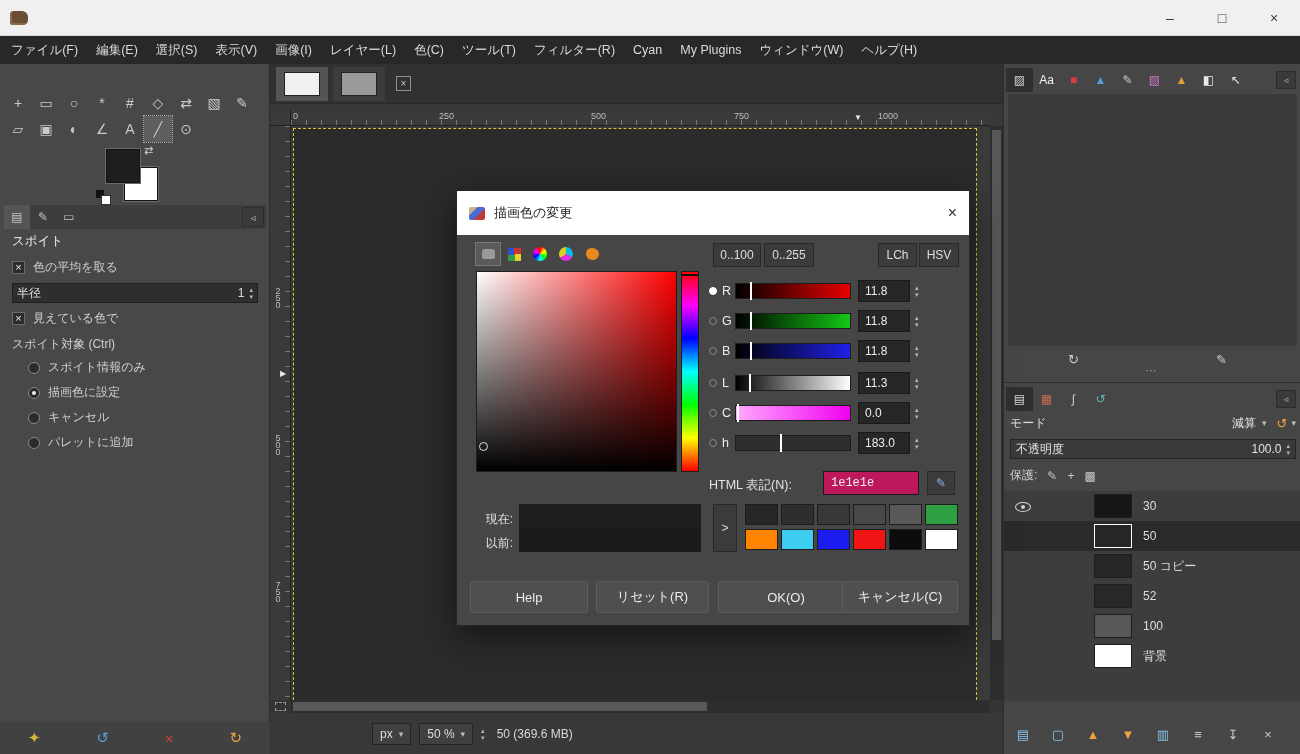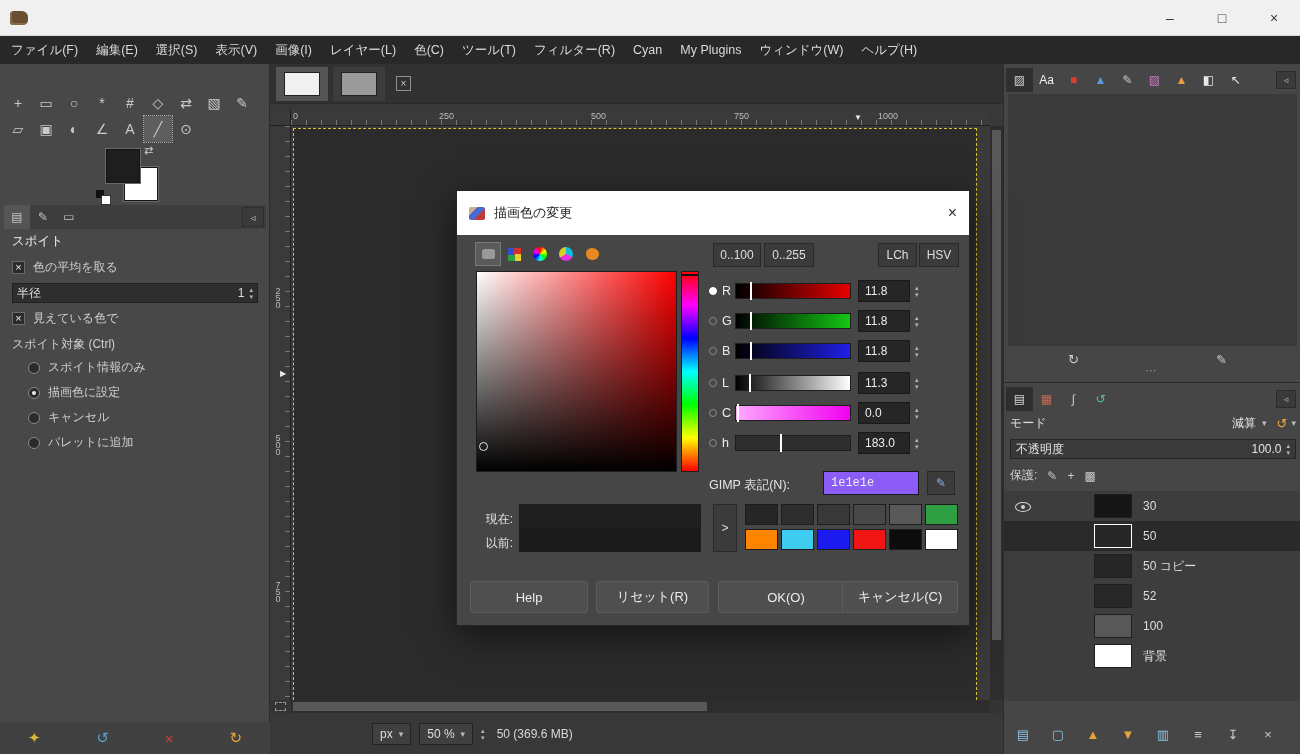--- a/index.html
+++ b/index.html
@@ -190,21 +190,21 @@
   .bar-r{background:linear-gradient(to right,#000,#e80000);}
   .bar-g{background:linear-gradient(to right,#000,#14c814);}
   .bar-b{background:linear-gradient(to right,#000,#2020e8);}
   .bar-l{background:linear-gradient(to right,#000,#fff);}
   .bar-c{background:linear-gradient(to right,#ffaaff,#f000f0);}
   .bar-h{background:#2e2e2e;}
   .ch-marker{position:absolute;top:-2px;bottom:-2px;width:2px;background:#fff;}
   .ch-val{width:52px;height:22px;background:#262626;border:1px solid #1a1a1a;color:#ececec;
           display:flex;align-items:center;padding-left:6px;margin-left:7px;flex:none;}
   .html-label{position:absolute;left:252px;top:250px;color:#e4e4e4;font-size:12.5px;}
-  .html-input{position:absolute;left:366px;top:244px;width:96px;height:24px;background:#8b5cf6;
+  .html-input{position:absolute;left:366px;top:244px;width:96px;height:24px;background:#be185d;
               border:1px solid #1a1a1a;color:#ececec;display:flex;align-items:center;padding-left:7px;
               font-family:"Liberation Mono","DejaVu Sans Mono",monospace;font-size:12px;}
   .picker-btn{position:absolute;left:470px;top:244px;width:28px;height:24px;background:#3b3b3b;
               border:1px solid #292929;color:#86b4ec;display:flex;align-items:center;justify-content:center;}
   .cmp-label{position:absolute;color:#e4e4e4;width:36px;text-align:right;}
   .cmp-swatch{position:absolute;left:62px;top:277px;width:182px;height:48px;border:1px solid #1d1d1d;}
   .cmp-half{width:100%;height:50%;}
   .next-btn{position:absolute;left:256px;top:277px;width:24px;height:48px;background:#3b3b3b;
             border:1px solid #292929;color:#ddd;display:flex;align-items:center;justify-content:center;}
   .history{position:absolute;left:288px;top:277px;width:216px;display:flex;flex-wrap:wrap;}
@@ -589,21 +589,21 @@
         <span class="ch-bar bar-h">
             <span class="ch-marker" style="left:39%"></span>
           </span>
         <span class="ch-val">183.0</span>
         <span class="spin-col">
             <span>▴</span>
             <span>▾</span>
           </span>
       </div>
 
-      <span class="html-label">GIMP 表記(N):</span>
+      <span class="html-label">HTML 表記(N):</span>
       <span class="html-input">1e1e1e</span>
       <span class="picker-btn">
           <span>✎</span>
         </span>
 
       <span class="cmp-label" style="left:20px;top:284px">現在:</span>
       <span class="cmp-label" style="left:20px;top:308px">以前:</span>
       <div class="cmp-swatch">
         <div class="cmp-half" style="background: rgb(30, 30, 30);"></div>
         <div class="cmp-half" style="background: rgb(26, 26, 26);"></div>

